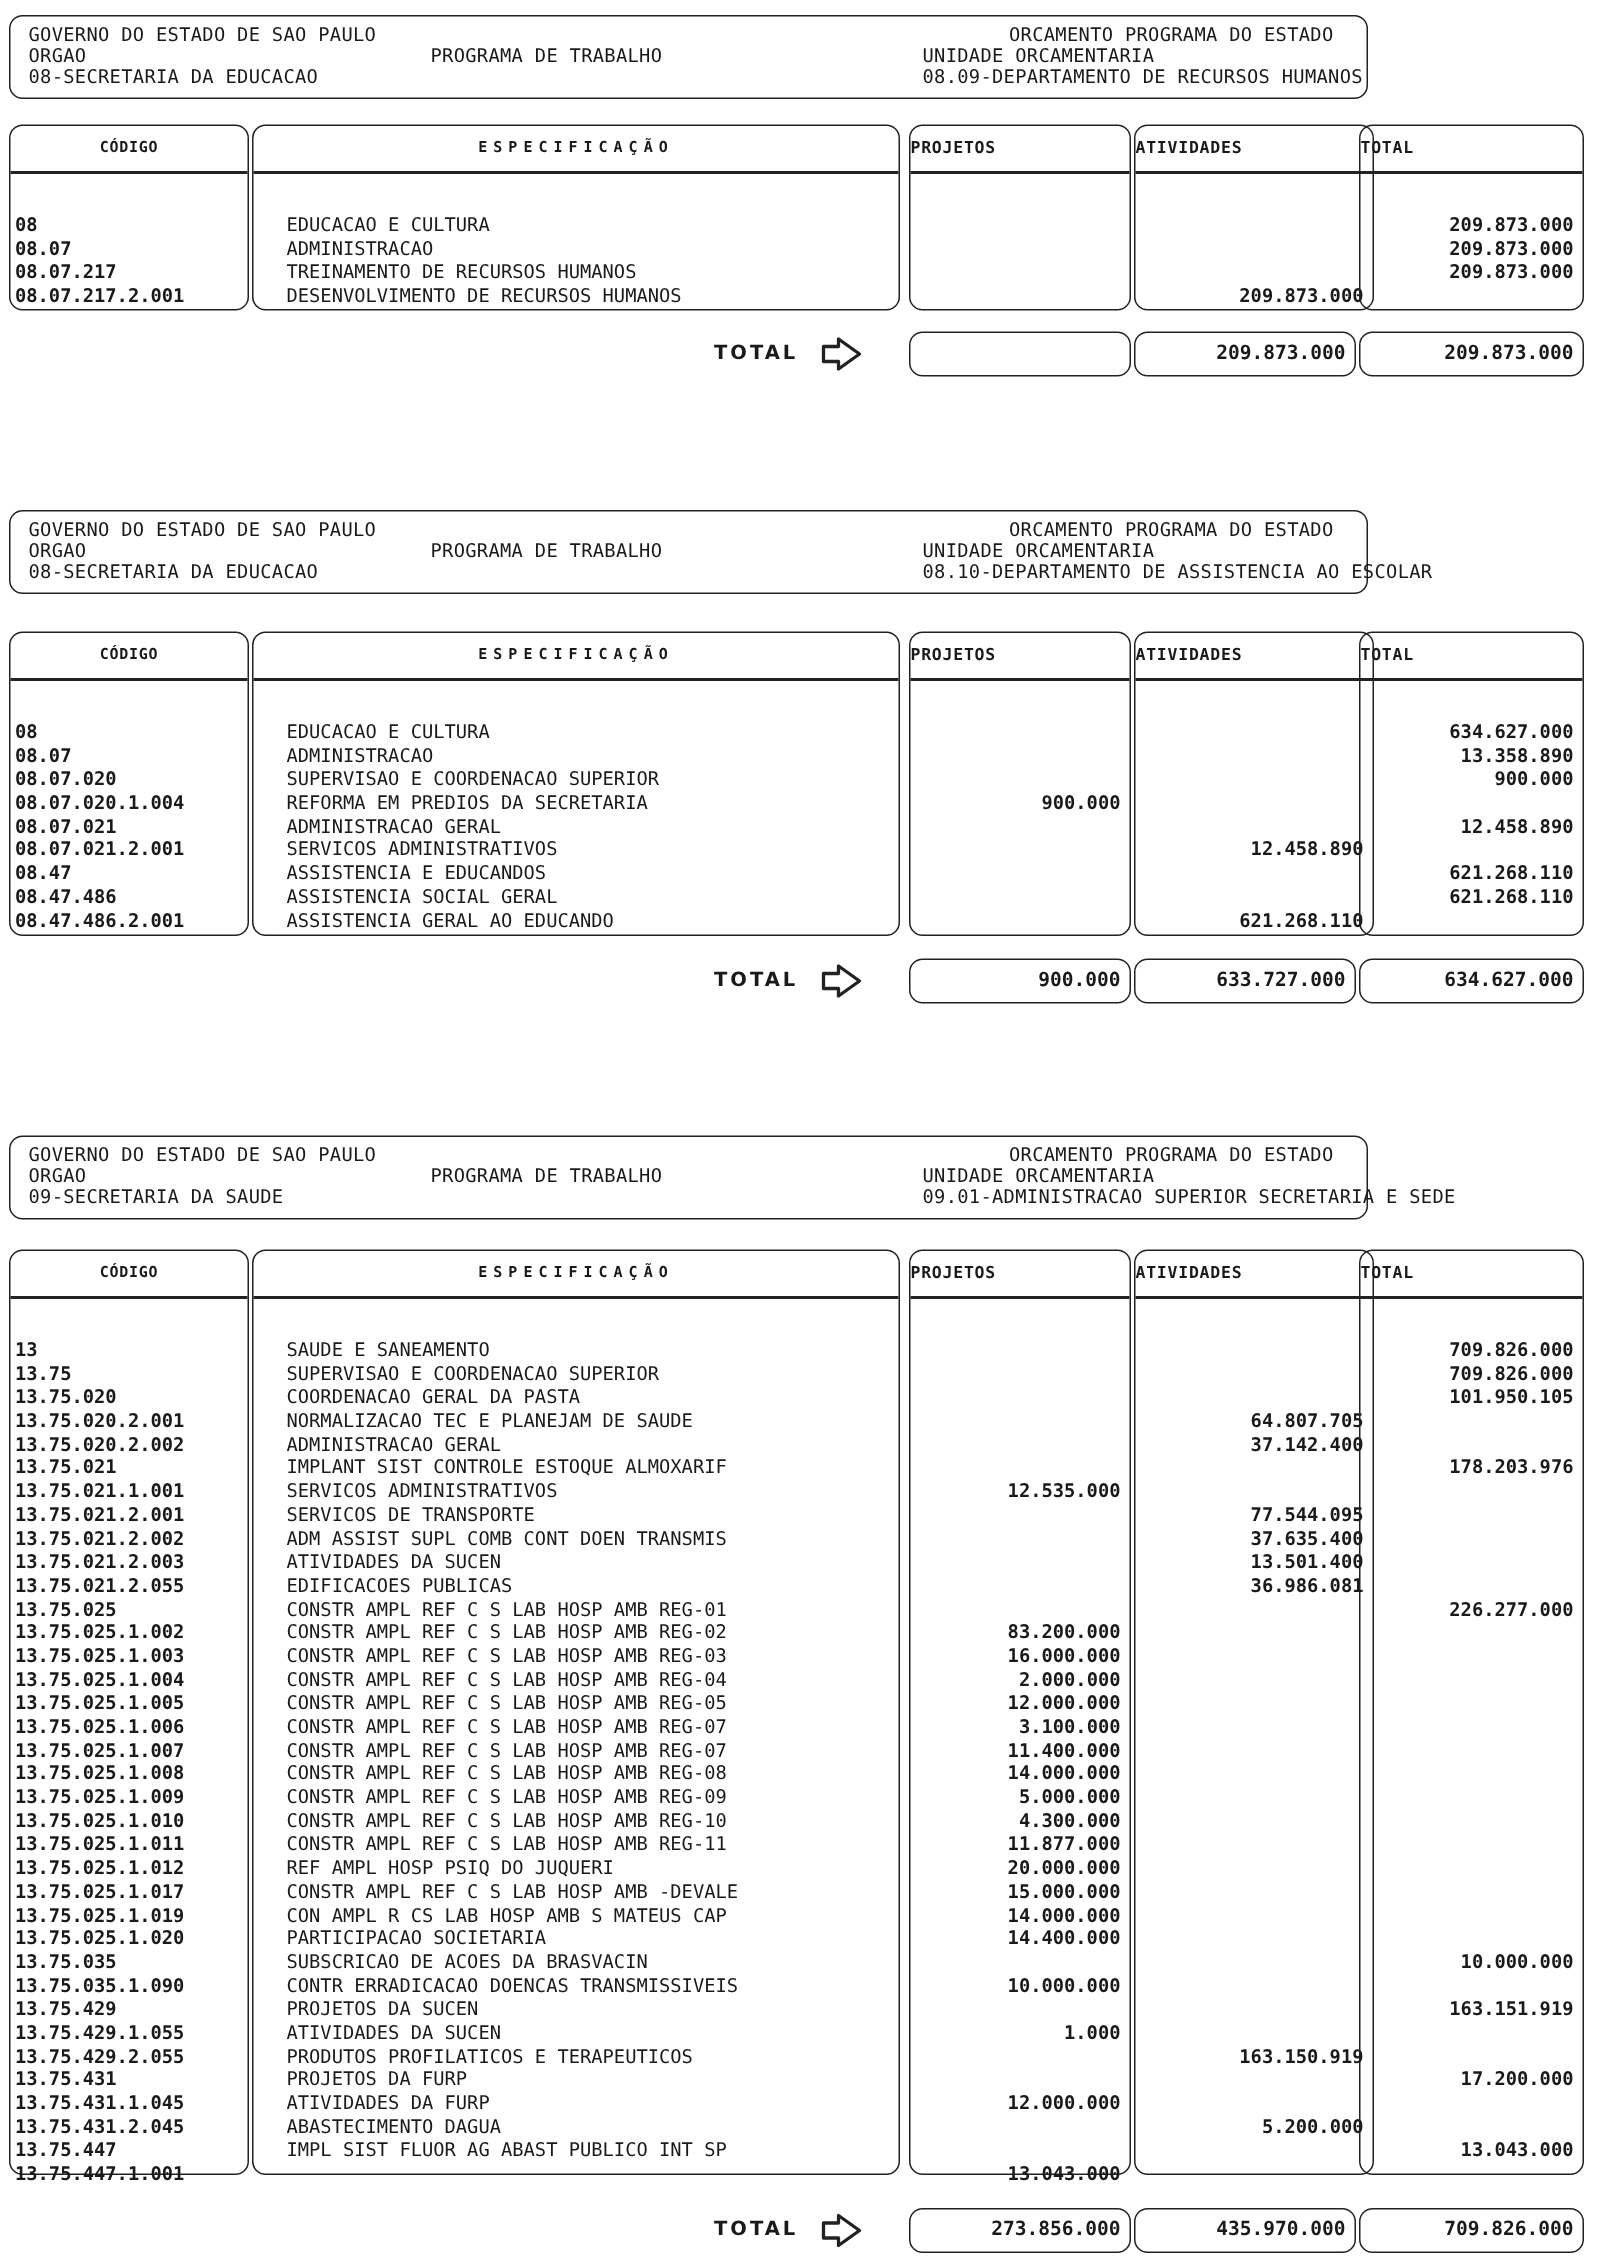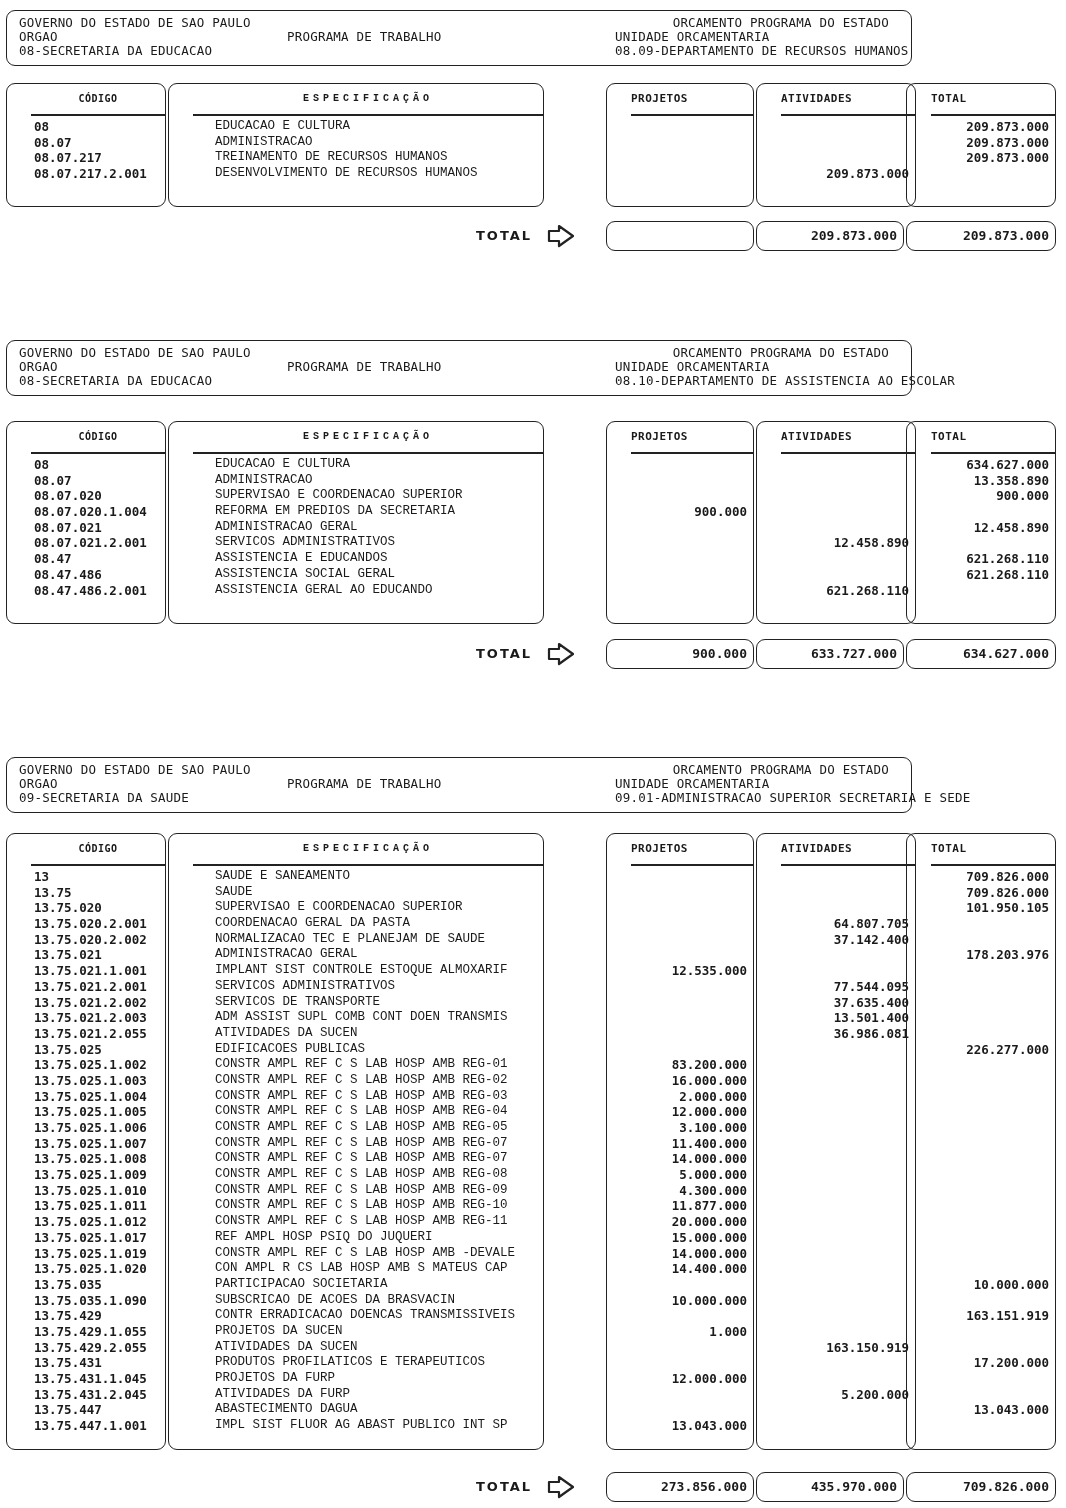--- a/index.html
+++ b/index.html
@@ -12,31 +12,31 @@
     .section { position: absolute; left: 6px; width: 1050px; }
     .hdr {
       position: absolute; left: 0; width: 906px; height: 56px;
       border: 1.5px solid #222; border-radius: 9px;
       font-size: 12.5px; line-height: 14.5px; letter-spacing: 0.2px;
     }
     .hdr span { position: absolute; white-space: nowrap; }
     .tbl { position: absolute; left: 0; width: 1050px; }
     .col {
       position: absolute; top: 0; bottom: 0;
-      border: 1.5px solid #222; border-radius: 9px; padding-left: 24px;
+      border: 1.5px solid #222; border-radius: 9px;
     }
     .col .head {
       height: 32px; border-bottom: 2px solid #222;
       font-size: 11px; font-weight: bold; line-height: 30px; letter-spacing: 0.5px;
       white-space: nowrap; overflow: hidden;
     }
-    .col .rows { padding-top: 3px; font-size: 12.5px; line-height: 15.7px; }
+    .col .rows { padding-top: 3px; font-size: 12.5px; line-height: 15.7px; margin-top: 23px; }
     .col .row { height: 15.7px; white-space: nowrap; overflow: hidden; }
     .c-code { left: 0; width: 160px; }
-    .c-spec { left: 162px; width: 376px; font-family: Liberation Mono, monospace; }
+    .c-spec { left: 162px; width: 432px; }
     .c-proj { left: 600px; width: 148px; }
     .c-ativ { left: 750px; width: 160px; }
     .c-tot  { left: 900px; width: 150px; }
     .c-code .head { text-align: center; font-size: 10px; }
     .c-spec .head { text-align: center; letter-spacing: 4px; font-size: 10px; }
     .c-proj .head, .c-ativ .head, .c-tot .head { padding-right: 6px; }
     .c-code .row { padding-left: 3px; font-weight: bold; }
     .c-spec .row { padding-left: 22px; }
     .num .row { text-align: right; padding-right: 6px; font-weight: bold; }
     .totline { position: absolute; left: 0; width: 1050px; height: 30px; }
@@ -267,21 +267,20 @@
             <div class="row">13.75.431.1.045</div>
             <div class="row">13.75.431.2.045</div>
             <div class="row">13.75.447</div>
             <div class="row">13.75.447.1.001</div>
           </div>
       </div>
       <div class="col c-spec">
         <div class="head">ESPECIFICAÇÃO</div>
         <div class="rows">
             <div class="row">SAUDE E SANEAMENTO</div>
-            <div class="row">SAUDE</div>
             <div class="row">SUPERVISAO E COORDENACAO SUPERIOR</div>
             <div class="row">COORDENACAO GERAL DA PASTA</div>
             <div class="row">NORMALIZACAO TEC E PLANEJAM DE SAUDE</div>
             <div class="row">ADMINISTRACAO GERAL</div>
             <div class="row">IMPLANT SIST CONTROLE ESTOQUE ALMOXARIF</div>
             <div class="row">SERVICOS ADMINISTRATIVOS</div>
             <div class="row">SERVICOS DE TRANSPORTE</div>
             <div class="row">ADM ASSIST SUPL COMB CONT DOEN TRANSMIS</div>
             <div class="row">ATIVIDADES DA SUCEN</div>
             <div class="row">EDIFICACOES PUBLICAS</div>

